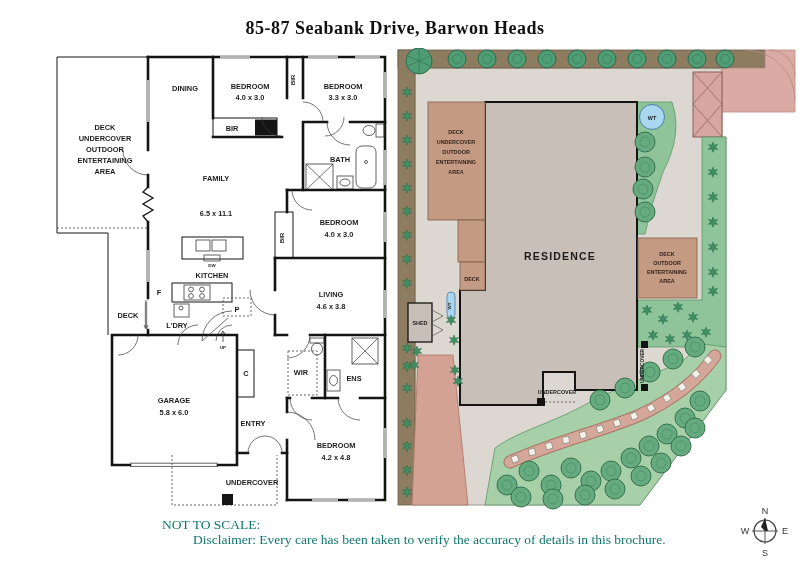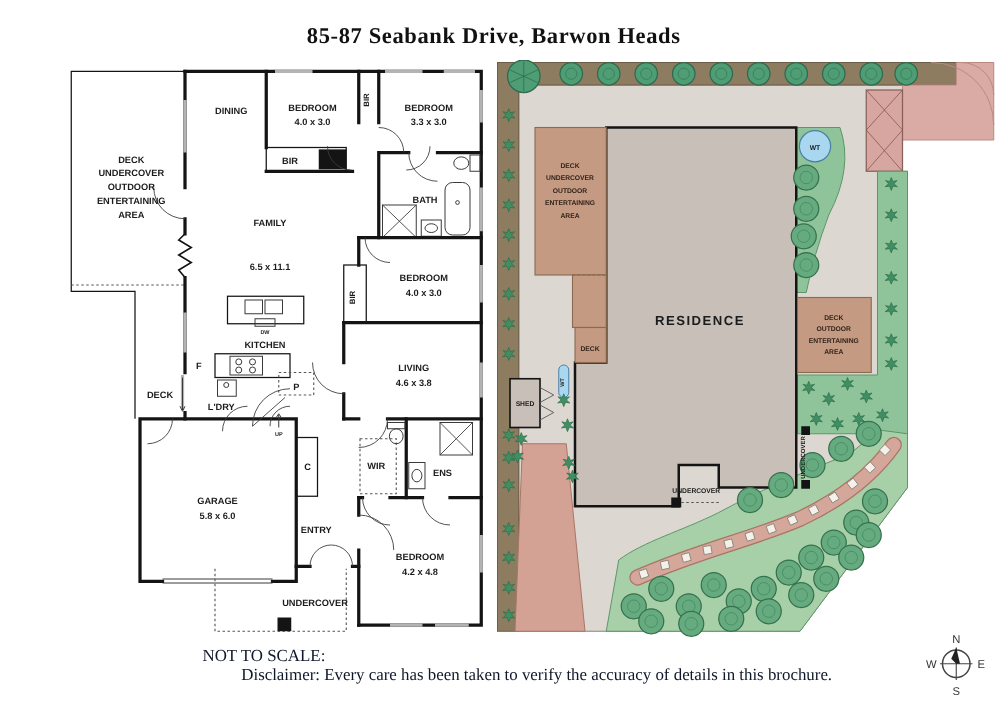--- a/index.html
+++ b/index.html
@@ -2,21 +2,21 @@
 <html><head>
 <meta charset="utf-8">
 <style>
   html,body{margin:0;padding:0;background:#ffffff;}
   .page{position:relative;width:800px;height:566px;background:#fff;overflow:hidden;
         font-family:"Liberation Sans",sans-serif;}
   .title{position:absolute;top:18px;left:0;width:790px;text-align:center;
          font-family:"Liberation Serif","DejaVu Serif",serif;font-weight:bold;
          font-size:18px;letter-spacing:.5px;color:#111;}
   .footer{position:absolute;left:162px;top:517px;
-          font-family:"Liberation Serif","DejaVu Serif",serif;color:#0f172a;}
+          font-family:"Liberation Serif","DejaVu Serif",serif;color:#0f766e;}
   .footer .l1{font-size:13.5px;line-height:15px;}
   .footer .l2{font-size:13.5px;line-height:15px;margin-left:31px;}
   svg{position:absolute;}
   svg text{font-family:"Liberation Sans",sans-serif;fill:#1c1c1c;}
   .rm{font-size:7.4px;font-weight:bold;text-anchor:middle;}
   .sm{font-size:6.2px;font-weight:bold;text-anchor:middle;}
   .tiny{font-size:4.4px;font-weight:bold;text-anchor:middle;}
   .sp{font-size:5.4px;font-weight:bold;text-anchor:middle;fill:#33241a;}
   .spk{font-size:5.4px;font-weight:bold;text-anchor:middle;fill:#1c1c1c;}
   .res{font-size:10.5px;font-weight:bold;text-anchor:middle;letter-spacing:1.2px;}

